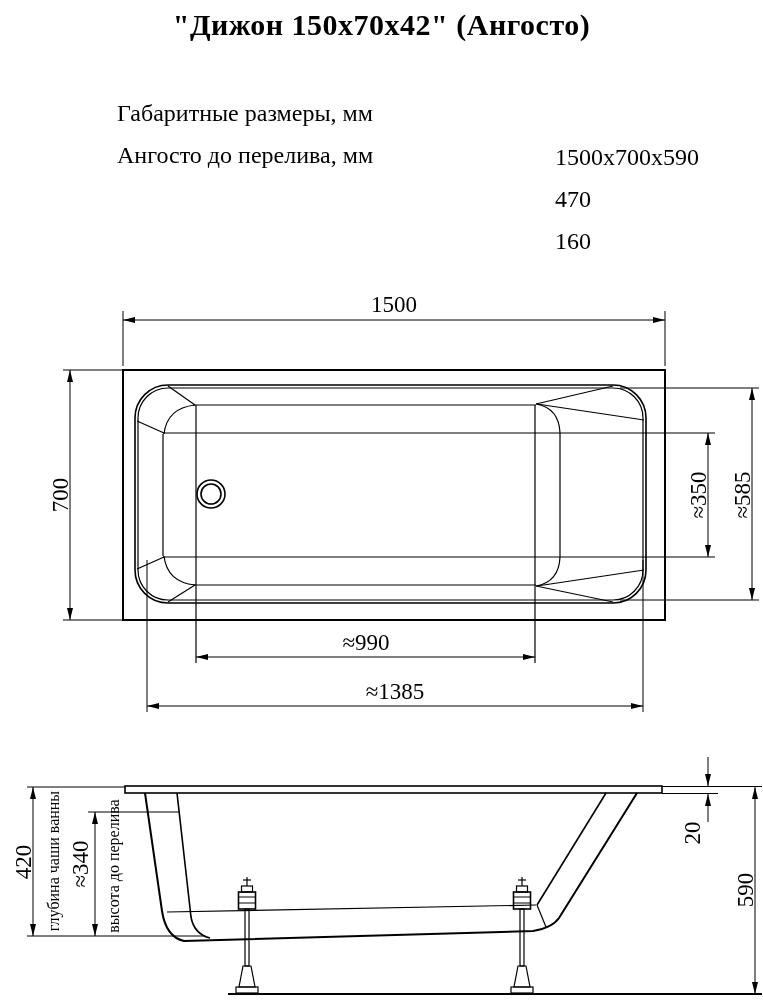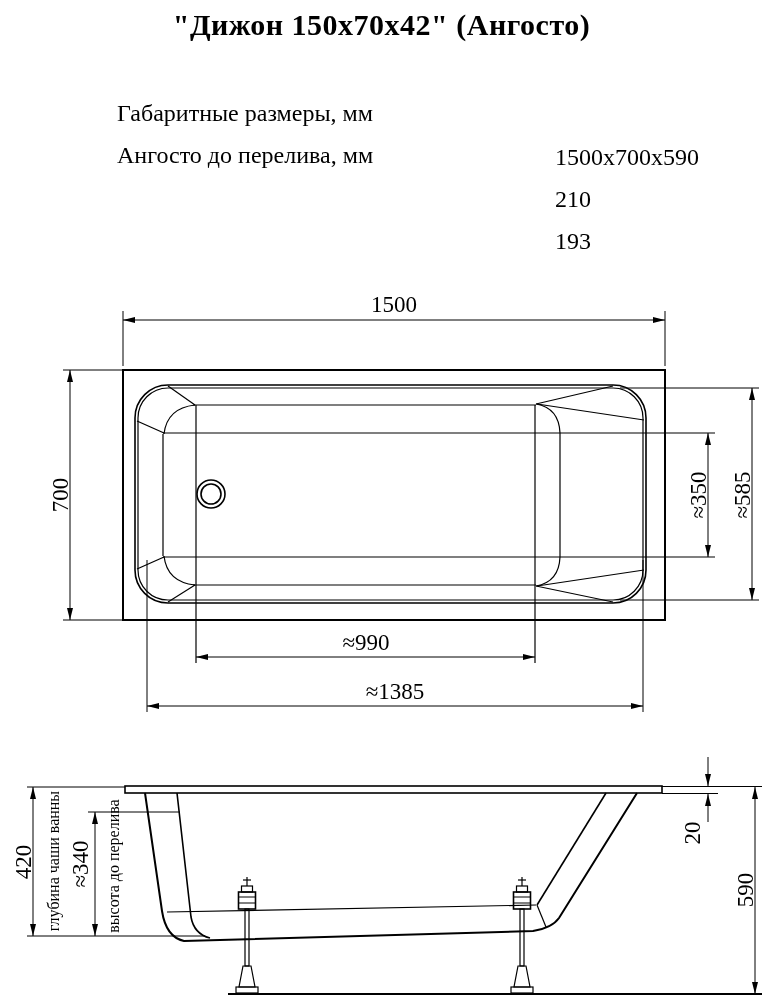--- a/index.html
+++ b/index.html
@@ -26,24 +26,24 @@
 
   <div class="title">"Дижон 150х70х42" (Ангосто)</div>
 
   <div class="specs">
     <div class="spec-row">
       <span>Габаритные размеры, мм</span>
       <span class="spec-value">1500х700х590</span>
     </div>
     <div class="spec-row">
       <span>Ангосто до перелива, мм</span>
-      <span class="spec-value">210</span>
+      <span class="spec-value">470</span>
     </div>
     <div class="spec-row">
-      <span class="spec-value">193</span>
+      <span class="spec-value">160</span>
     </div>
   </div>
 
   <svg width="763" height="1000" viewBox="0 0 763 1000" style="position:absolute;top:0;left:0" shape-rendering="geometricPrecision">
 
     <g>
 
       <rect class="ln w2" x="123" y="370" width="542" height="250"></rect>
 
       <rect class="ln w16" x="135" y="385" width="511" height="218" rx="33" ry="33"></rect>

